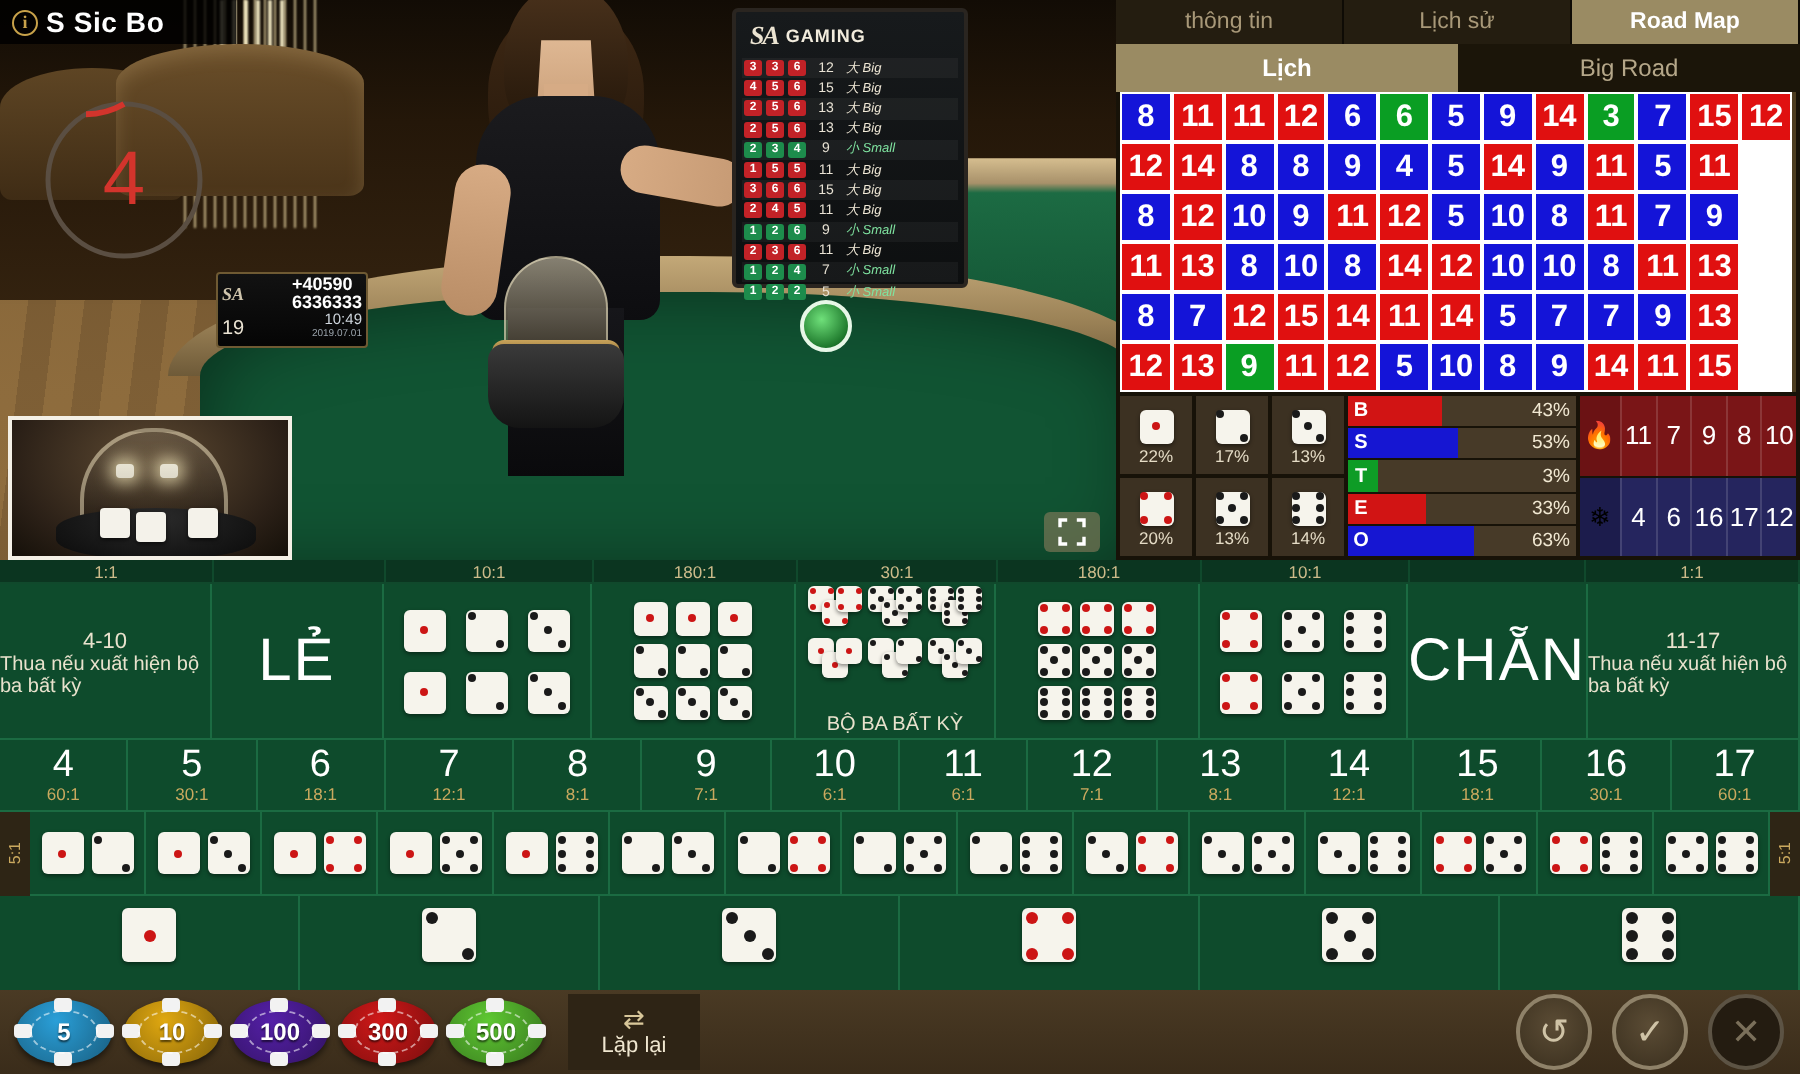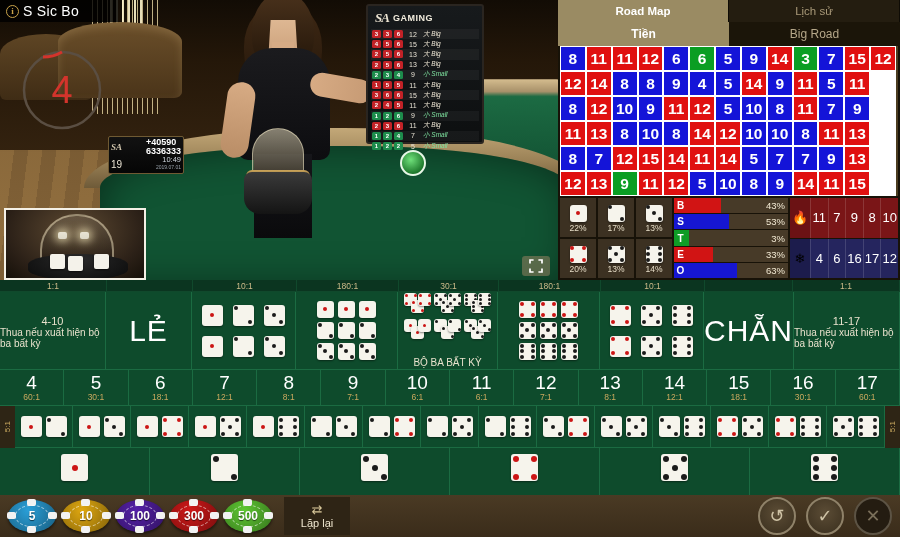--- a/index.html
+++ b/index.html
@@ -220,21 +220,21 @@
     position:absolute; left:0; top:0; height:22px; min-width:118px;
     background: rgba(0,0,0,.82); display:flex; align-items:center;
     padding:0 10px 0 6px; gap:4px;
   }
   .info-icon {
     width:13px; height:13px; border-radius:50%;
     border:1.5px solid #c8a24a; color:#c8a24a; font-size:9px;
     display:flex; align-items:center; justify-content:center;
     font-family:"Liberation Serif", serif; font-weight:700;
   }
-  .hud-title .t { color:#fff; font-size:14px; font-weight:400; letter-spacing:.3px; }
+  .hud-title .t { color:#fff; font-size:14px; font-weight:700; letter-spacing:.3px; }
 
   .timer {
     position:absolute; left:20px; top:48px; width:84px; height:84px;
   }
   .timer svg { position:absolute; inset:0; }
   .timer .val {
     position:absolute; inset:0; display:flex; align-items:center; justify-content:center;
     color:#d3342c; font-size:38px; font-weight:400;
     font-family:"Liberation Sans", sans-serif;
   }
@@ -617,25 +617,26 @@
   <div class="timer">
     <svg width="84" height="84" viewBox="0 0 84 84">
       <circle cx="42" cy="42" r="38" fill="none" stroke="#5a4e42" stroke-width="2.5"></circle>
       <path d="M42 4 A38 38 0 0 1 23 9.1" fill="none" stroke="#d3342c" stroke-width="3"></path>
     </svg>
     <div class="val">4</div>
   </div>
 
   <div class="right-panel">
     <div class="tabs-row" id="tabs-row">
+        <div class="tab">thông tin</div>
+        <div class="tab">Lịch sử</div>
         <div class="tab active">Road Map</div>
-        <div class="tab">Lịch sử</div>
       </div>
     <div class="subtabs-row" id="subtabs-row">
-        <div class="subtab active">Tiền</div>
+        <div class="subtab active">Lịch</div>
         <div class="subtab">Big Road</div>
       </div>
   </div>
 
   <div class="roadmap" id="roadmap">
       <div class="cell b">8</div>
       <div class="cell r">11</div>
       <div class="cell r">11</div>
       <div class="cell r">12</div>
       <div class="cell b">6</div>

